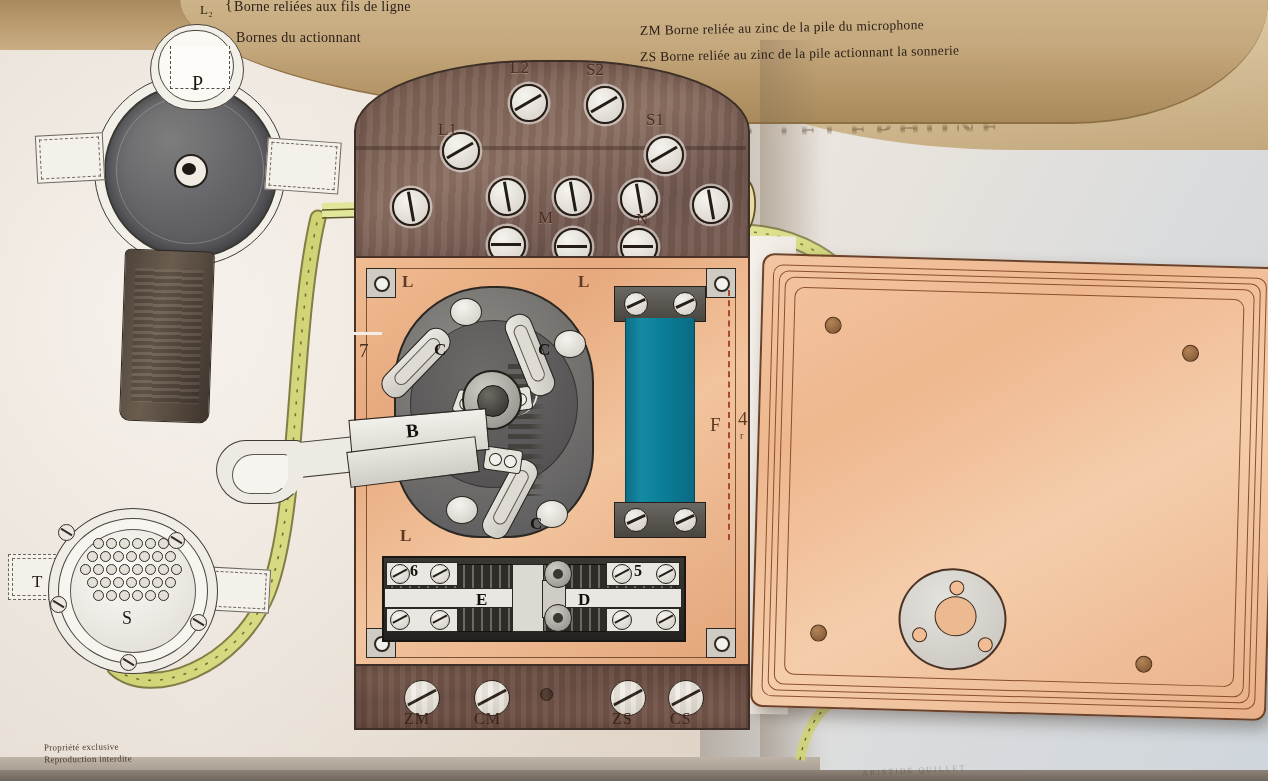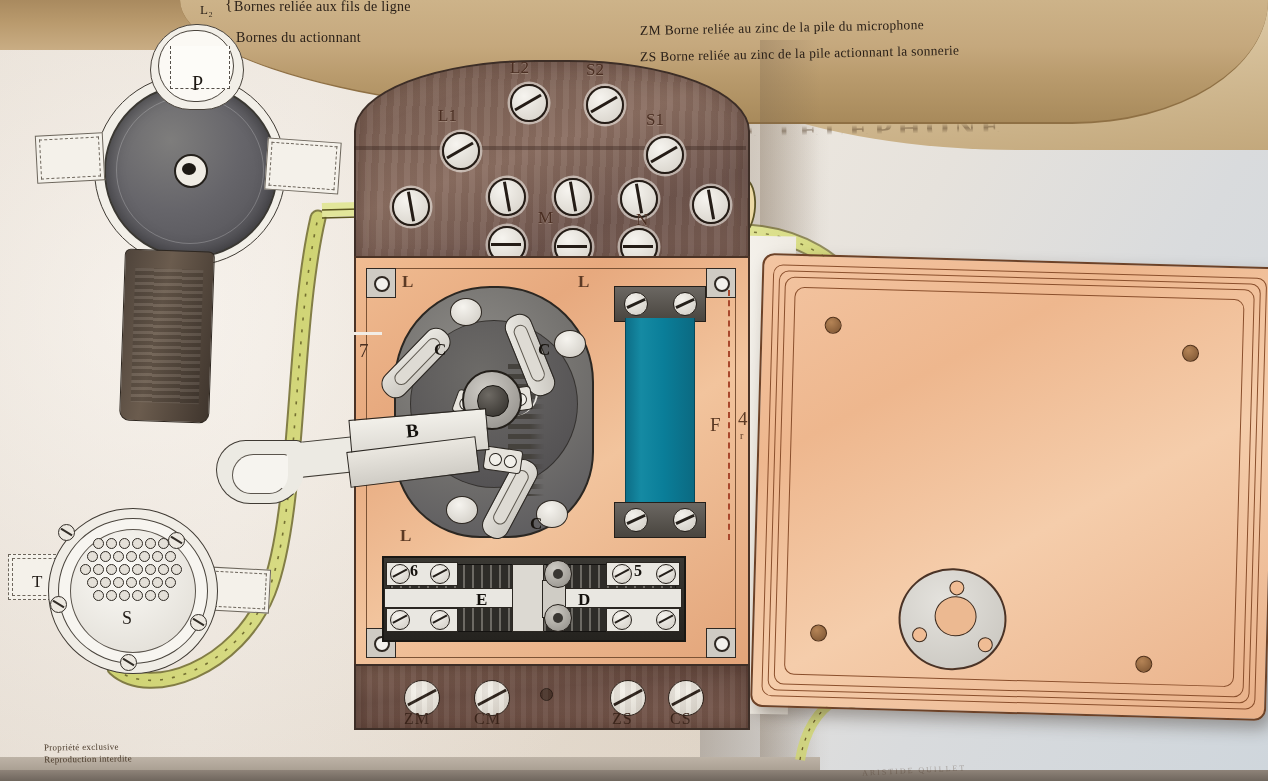--- a/index.html
+++ b/index.html
@@ -299,21 +299,21 @@
   <div class="layer" id="right-page-shade"></div>
   <div class="layer" id="top-dark-page"></div>
   <div class="layer" id="top-curl2"></div>
   <div class="layer" id="top-curl"></div>
   <div class="layer" id="spine"></div>
   <div class="layer" id="bottom-edge"></div>
   <div class="layer" id="bottom-edge2"></div>
 
   <div class="cap" id="cap-l2-key">L₂</div>
   <div class="cap" id="brace">{</div>
-  <div class="cap" id="cap-l2">Bornes reliée aux fils de ligne</div>
+  <div class="cap" id="cap-l2">Borne reliées aux fils de ligne</div>
   <div class="cap" id="cap-m-key">M</div>
   <div class="cap" id="cap-m">Bornes du actionnant</div>
   <div class="cap" id="cap-zm">ZM Borne reliée au zinc de la pile du microphone</div>
   <div class="cap" id="cap-zs">ZS Borne reliée au zinc de la pile actionnant la sonnerie</div>
   <div class="cap" id="title-faded">LE TELEPHONE</div>
   <div class="cap" id="copyright">
     <span>Propriété exclusive</span><br>
     <span>Reproduction interdite</span>
   </div>
   <div class="cap" id="publisher">ARISTIDE QUILLET</div>
@@ -448,21 +448,21 @@
   <div class="layer" id="apparatus">
 
     <div id="wood-mid"></div>
     <div id="wood-top"></div>
     <div id="wood-top-notch"></div>
 
     <div class="wt" style="left:102px;top:72px"></div>
     <div class="wt" style="left:170px;top:24px"></div>
     <div class="wt" style="left:246px;top:26px"></div>
     <div class="wt" style="left:306px;top:76px"></div>
-    <div class="wt-lbl" style="left:98px;top:46px">L1</div>
+    <div class="wt-lbl" style="left:98px;top:60px">L1</div>
     <div class="wt-lbl" style="left:170px;top:-2px">L2</div>
     <div class="wt-lbl" style="left:246px;top:0px">S2</div>
     <div class="wt-lbl" style="left:306px;top:50px">S1</div>
 
     <div class="wt v" style="left:52px;top:128px"></div>
     <div class="wt v" style="left:148px;top:118px"></div>
     <div class="wt v" style="left:214px;top:118px"></div>
     <div class="wt v" style="left:280px;top:120px"></div>
     <div class="wt v" style="left:352px;top:126px"></div>
     <div class="wt h" style="left:148px;top:166px"></div>

